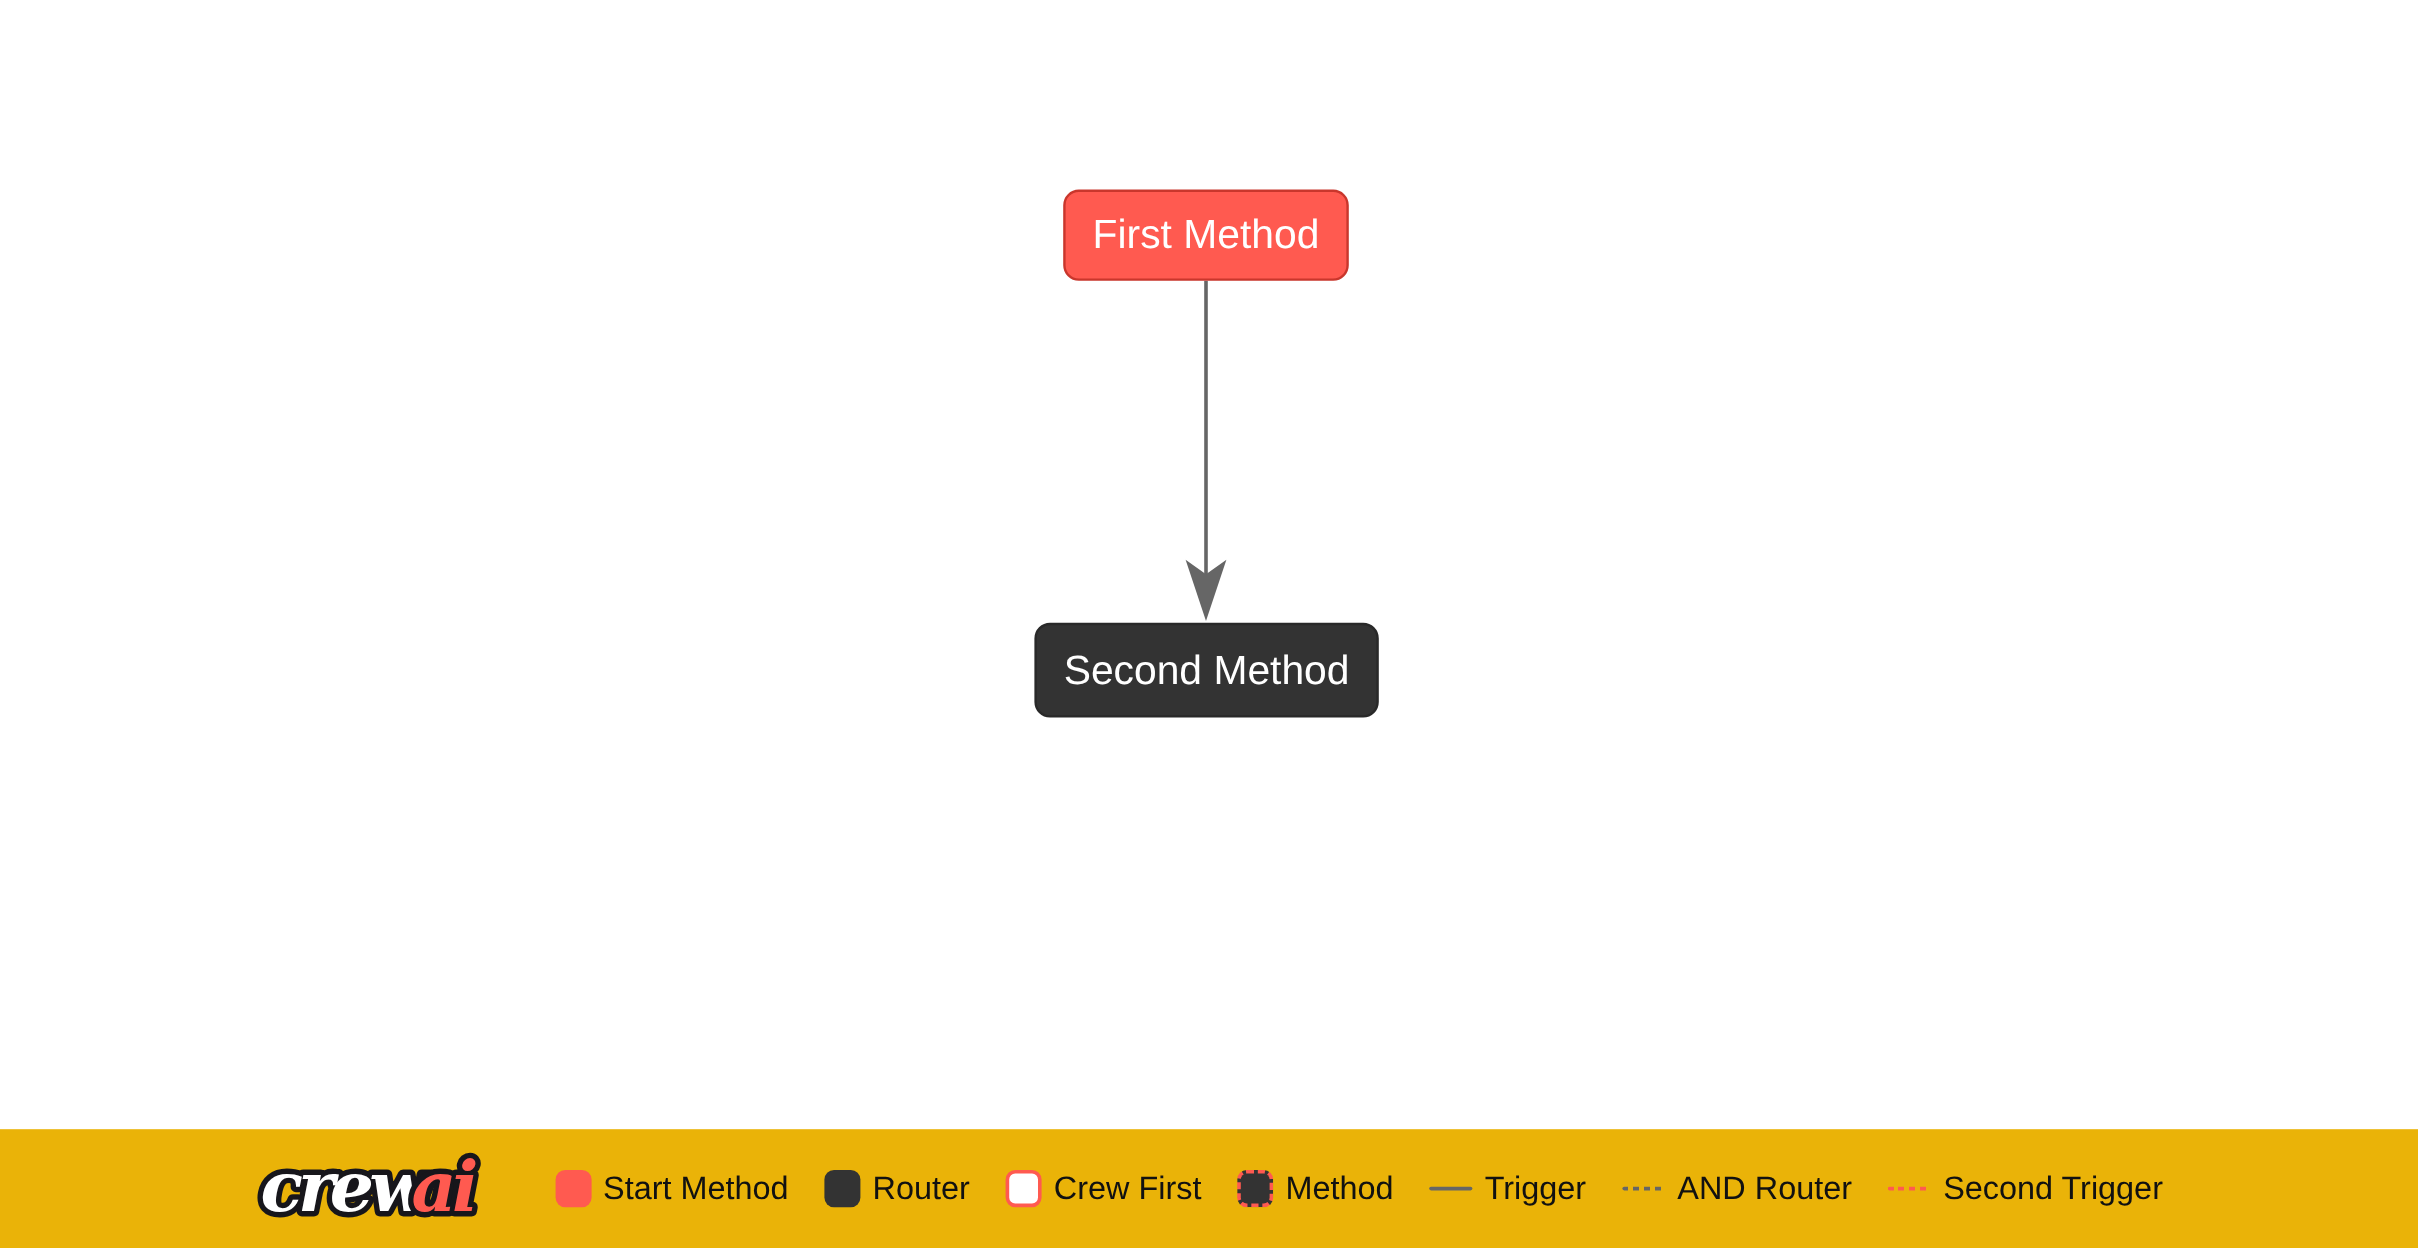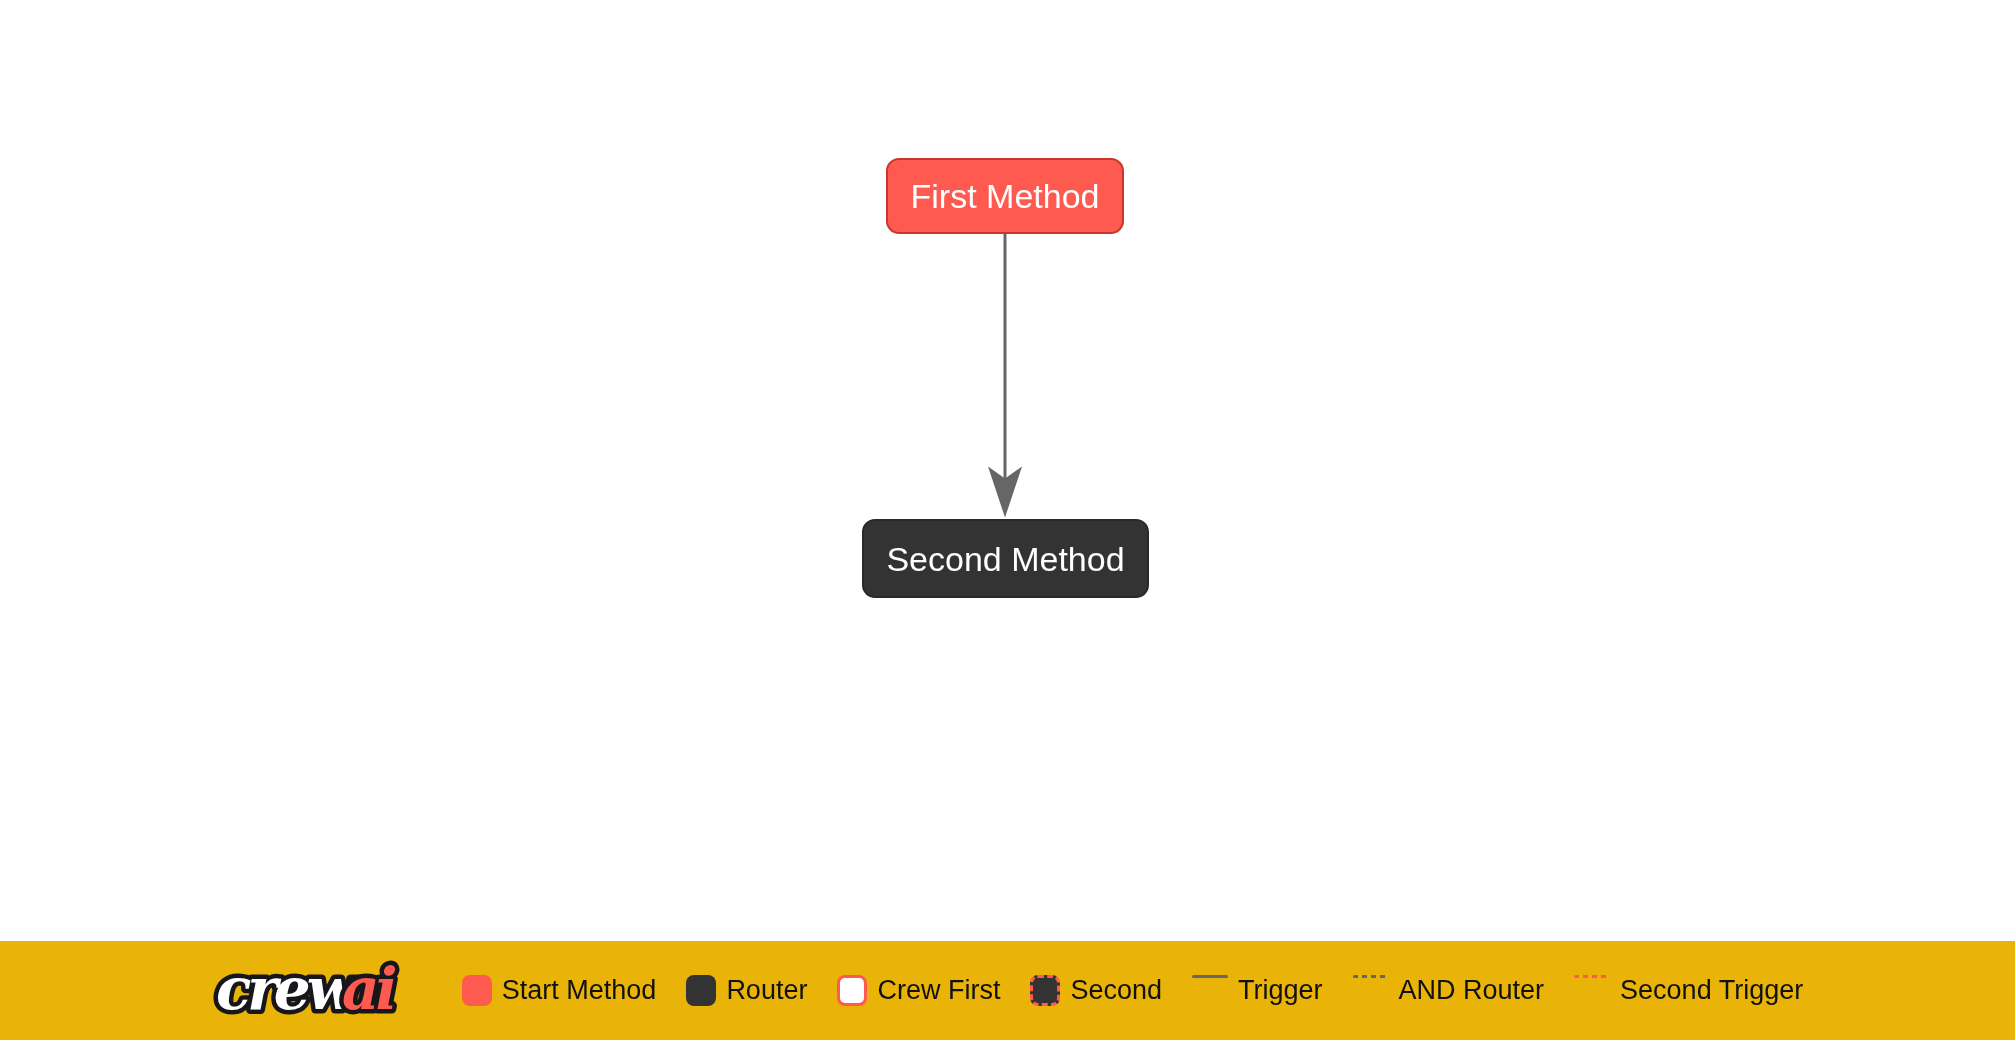--- a/index.html
+++ b/index.html
@@ -68,20 +68,21 @@
     color: #111111;
   }
   .logo {
     margin-right: 8px;
     flex: 0 0 auto;
     height: 72px;
   }
   .logo svg { overflow: visible; }
   .legend-item {
     display: flex;
+    align-items: center;
     gap: 10px;
     flex: 0 0 auto;
   }
   .marker-box {
     width: 30px;
     height: 31px;
     border-radius: 8px;
     box-sizing: border-box;
     flex: 0 0 auto;
   }
@@ -144,21 +145,21 @@
     <span class="legend-label">Router</span>
   </div>
 
   <div class="legend-item">
     <span class="marker-box marker-crew"></span>
     <span class="legend-label">Crew First</span>
   </div>
 
   <div class="legend-item">
     <span class="marker-box marker-router"></span>
-    <span class="legend-label">Second</span>
+    <span class="legend-label">Method</span>
   </div>
 
   <div class="legend-item">
     <span class="marker-line marker-trigger"></span>
     <span class="legend-label">Trigger</span>
   </div>
 
   <div class="legend-item">
     <span class="marker-line marker-and"></span>
     <span class="legend-label">AND Router</span>

